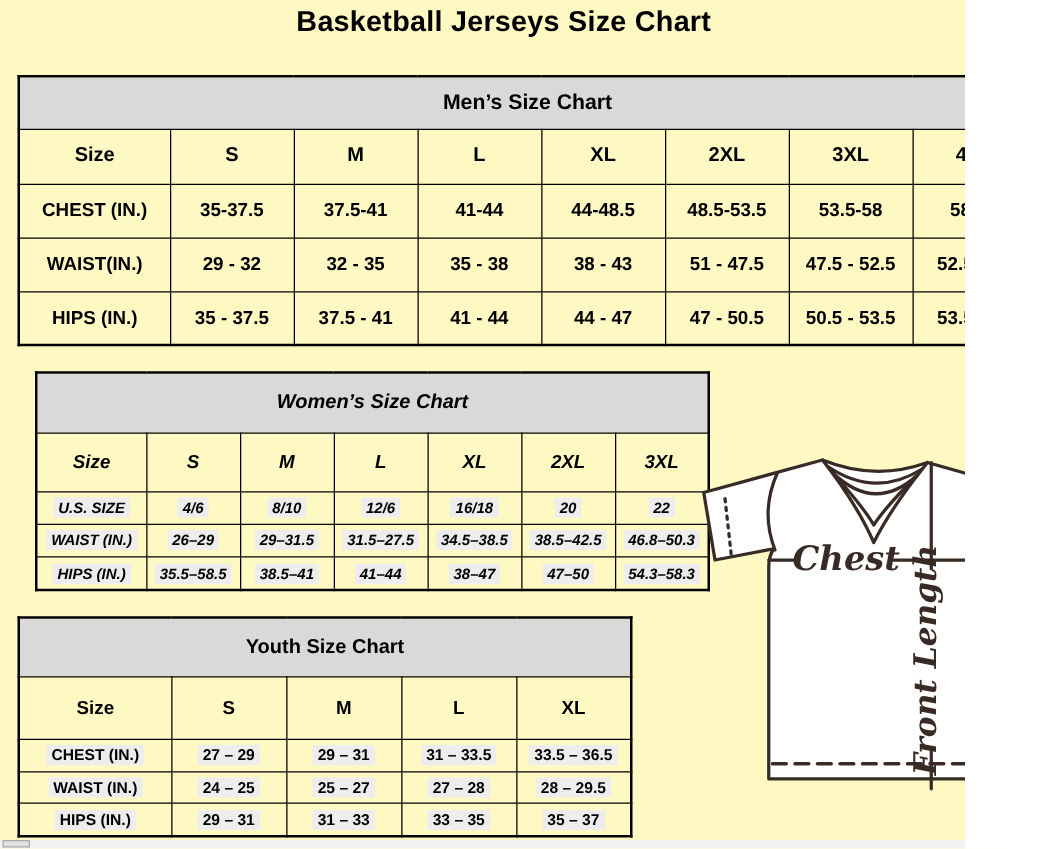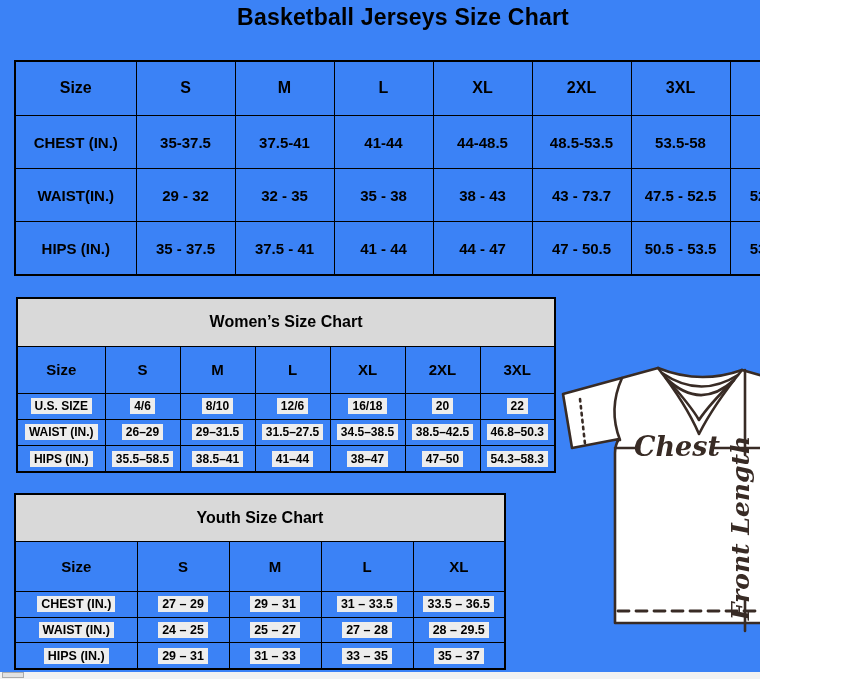--- a/index.html
+++ b/index.html
@@ -3,30 +3,30 @@
 <meta charset="utf-8">
 <style>
   :root{
     --header-bg:#d9d9d9;
     --border:#000000;
     --highlight:#ededed;
     --stroke:#382b25;
   }
   html,body{margin:0;padding:0;background:#ffffff;}
   #screen{
-    position:relative;width:760px;height:679px;background:#3b82f6;
-    font-family:"Liberation Sans",sans-serif;color:#000;overflow:hidden;
+    position:relative;width:760px;height:679px;background:#fef9c3;
+    font-family:"Liberation Sans",sans-serif;color:#000;overflow:hidden;padding-left:12px;
   }
   #page-title{
     position:absolute;left:0;top:4px;width:806px;text-align:center;
     font-size:23px;font-weight:bold;letter-spacing:0.2px;
   }
   .table-wrap{position:absolute;}
   #mens-wrap   {left:14px;top:60px;width:815px;height:216px;}
-  #womens-wrap {left:16px;top:297px;width:539px;height:176px;}
+  #womens-wrap {left:28px;top:297px;width:539px;height:176px;font-style:italic;}
   #youth-wrap  {left:14px;top:493px;width:492px;height:177px;}
   table.size-table{
     border-collapse:collapse;table-layout:fixed;width:100%;height:100%;
     border:2px solid var(--border);font-weight:bold;
   }
   .size-table th,.size-table td{
     border:1px solid var(--border);text-align:center;vertical-align:middle;
     padding:0;font-weight:bold;white-space:nowrap;overflow:hidden;
   }
   .size-table .band{background:var(--header-bg);font-size:17px;}
@@ -60,20 +60,23 @@
           <col style="width: 121px;">
           <col style="width: 99px;">
           <col style="width: 99px;">
           <col style="width: 99px;">
           <col style="width: 99px;">
           <col style="width: 99px;">
           <col style="width: 99px;">
           <col style="width: 99px;">
         </colgroup>
         <tbody>
+          <tr style="height: 42px;">
+            <th class="band" colspan="8">Men’s Size Chart</th>
+          </tr>
           <tr style="height: 44px;">
             <th class="colhead">Size</th>
             <th class="colhead">S</th>
             <th class="colhead">M</th>
             <th class="colhead">L</th>
             <th class="colhead">XL</th>
             <th class="colhead">2XL</th>
             <th class="colhead">3XL</th>
             <th class="colhead">4XL</th>
           </tr>
@@ -86,21 +89,21 @@
             <td class="cell">48.5-53.5</td>
             <td class="cell">53.5-58</td>
             <td class="cell">58-63</td>
           </tr>
           <tr style="height: 43px;">
             <th class="rowlabel">WAIST(IN.)</th>
             <td class="cell">29 - 32</td>
             <td class="cell">32 - 35</td>
             <td class="cell">35 - 38</td>
             <td class="cell">38 - 43</td>
-            <td class="cell">43 - 73.7</td>
+            <td class="cell">51 - 47.5</td>
             <td class="cell">47.5 - 52.5</td>
             <td class="cell">52.5 - 57</td>
           </tr>
           <tr style="height: 43px;">
             <th class="rowlabel">HIPS (IN.)</th>
             <td class="cell">35 - 37.5</td>
             <td class="cell">37.5 - 41</td>
             <td class="cell">41 - 44</td>
             <td class="cell">44 - 47</td>
             <td class="cell">47 - 50.5</td>

